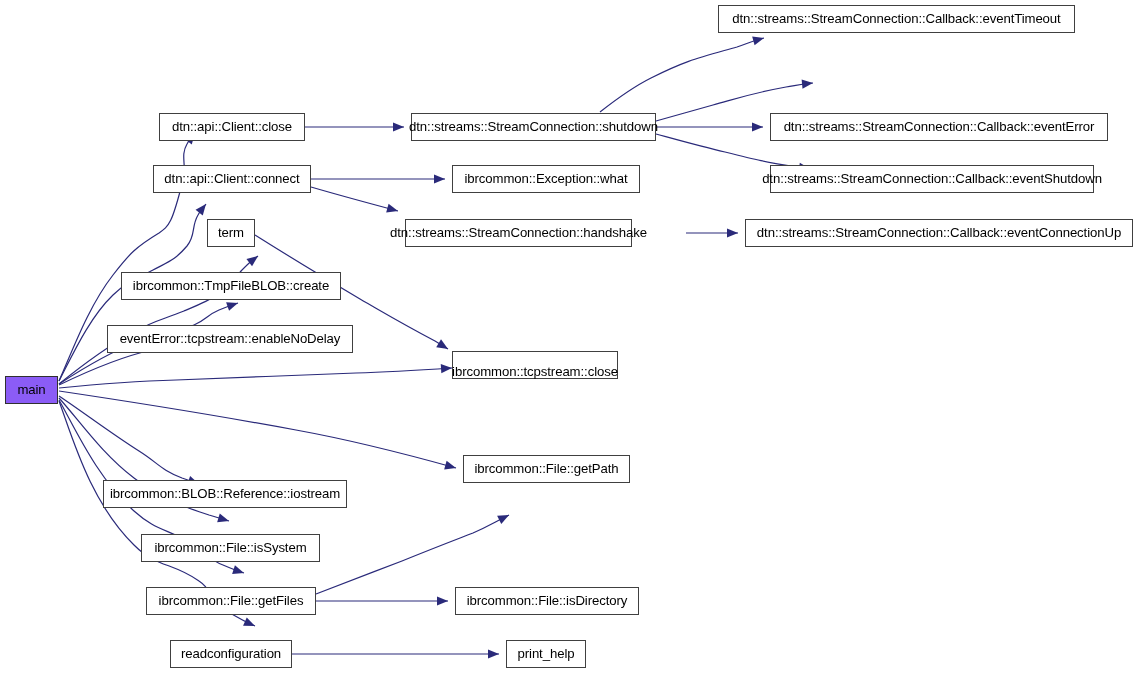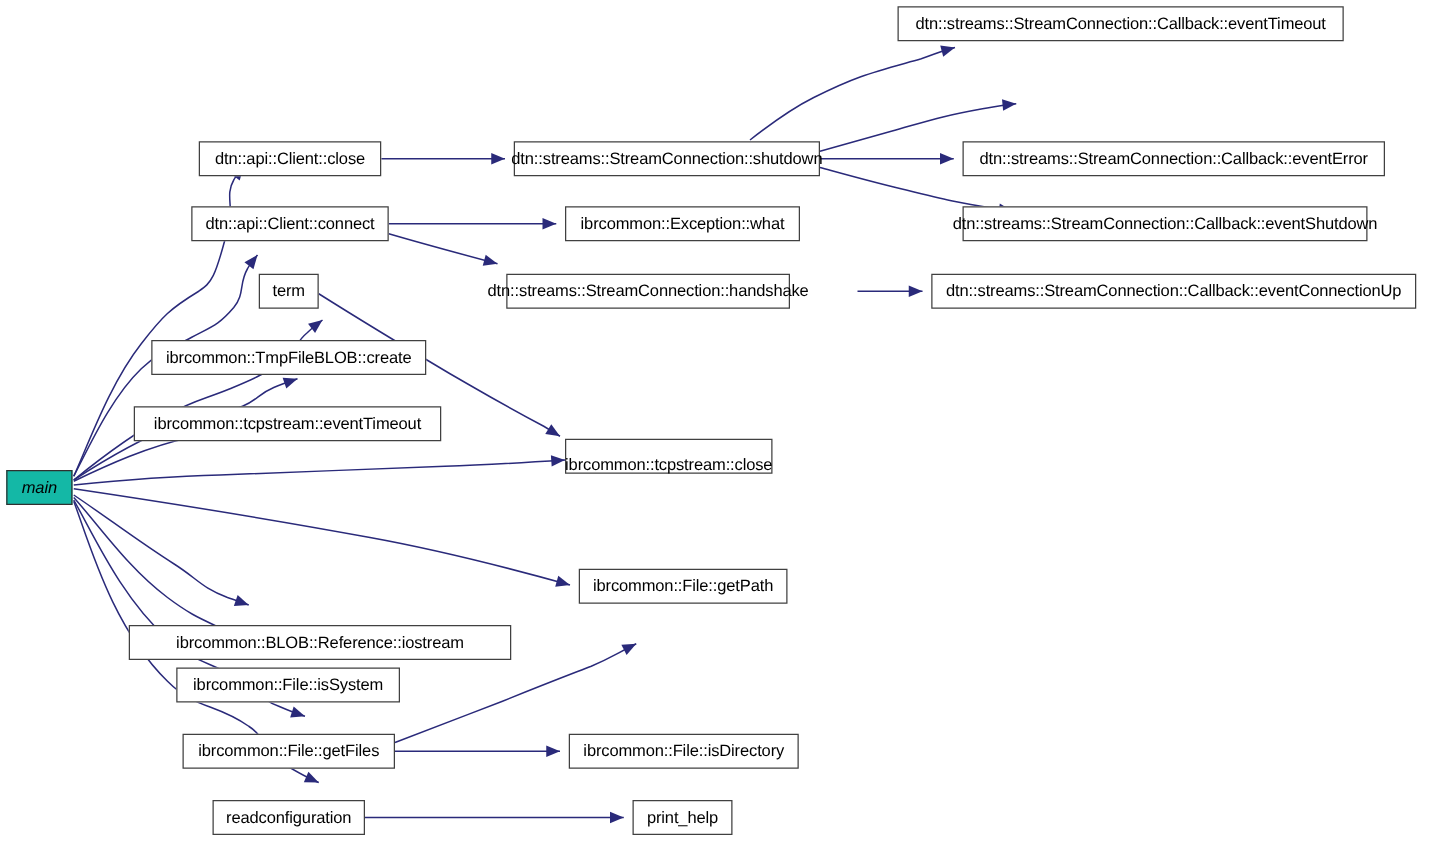--- a/index.html
+++ b/index.html
@@ -31,23 +31,22 @@
     color: #000000;
     font-size: 13.2px;
     line-height: 1;
     display: flex;
     align-items: center;
     justify-content: center;
     white-space: nowrap;
     letter-spacing: -0.1px;
   }
   .node.current {
-    background: #14b8a6;
+    background: #8b5cf6;
     border-color: #303030;
-    font-style: italic;
   }
   .node-label {
     display: block;
     padding: 0 2px;
   }
 </style>
 </head>
 <body>
 
 <div id="canvas">
@@ -154,23 +153,23 @@
     <div class="node" style="left: 153px; top: 165px; width: 158px; height: 28px;">
       <span class="node-label">dtn::api::Client::connect</span>
     </div>
     <div class="node" style="left: 207px; top: 219px; width: 48px; height: 28px;">
       <span class="node-label">term</span>
     </div>
     <div class="node" style="left: 121px; top: 272px; width: 220px; height: 28px;">
       <span class="node-label">ibrcommon::TmpFileBLOB::create</span>
     </div>
     <div class="node" style="left: 107px; top: 325px; width: 246px; height: 28px;">
-      <span class="node-label">ibrcommon::tcpstream::eventTimeout</span>
-    </div>
-    <div class="node" style="left: 103px; top: 480px; width: 306px; height: 28px; margin-top: 20px;">
+      <span class="node-label">eventError::tcpstream::enableNoDelay</span>
+    </div>
+    <div class="node" style="left: 103px; top: 480px; width: 244px; height: 28px;">
       <span class="node-label">ibrcommon::BLOB::Reference::iostream</span>
     </div>
     <div class="node" style="left: 141px; top: 534px; width: 179px; height: 28px;">
       <span class="node-label">ibrcommon::File::isSystem</span>
     </div>
     <div class="node" style="left: 146px; top: 587px; width: 170px; height: 28px;">
       <span class="node-label">ibrcommon::File::getFiles</span>
     </div>
     <div class="node" style="left: 170px; top: 640px; width: 122px; height: 28px;">
       <span class="node-label">readconfiguration</span>

